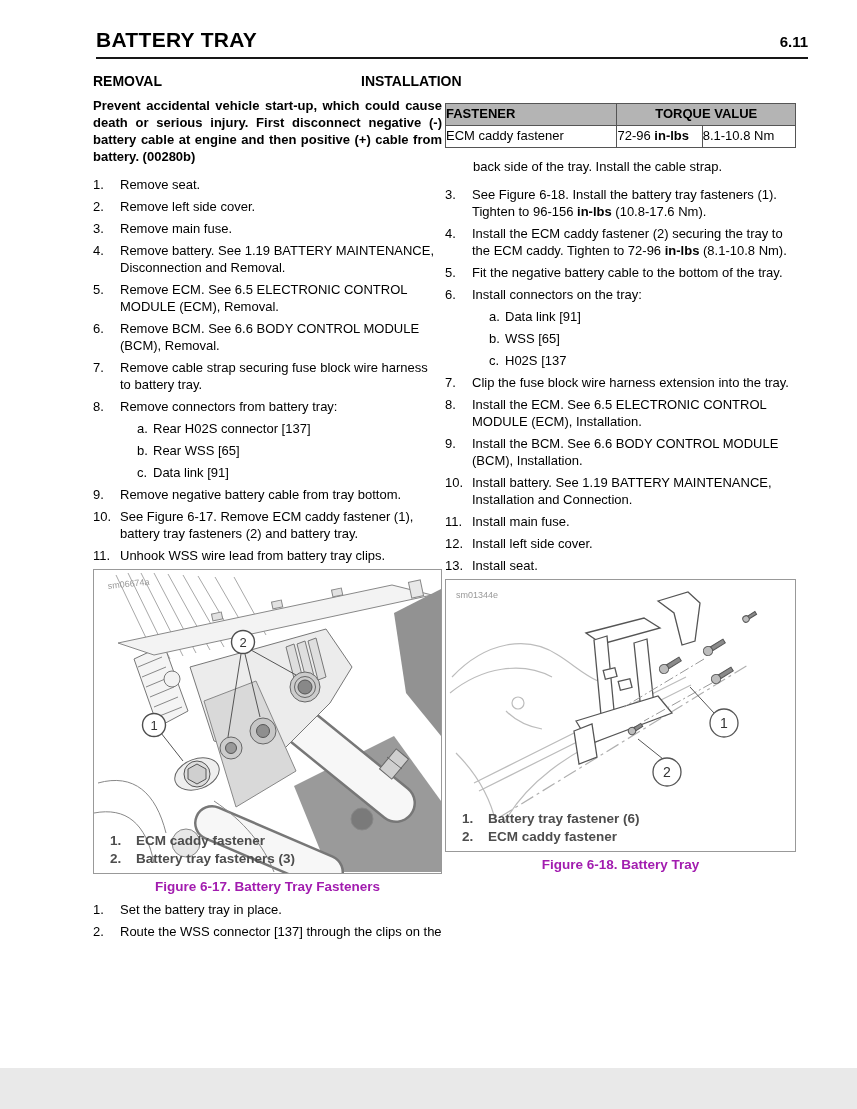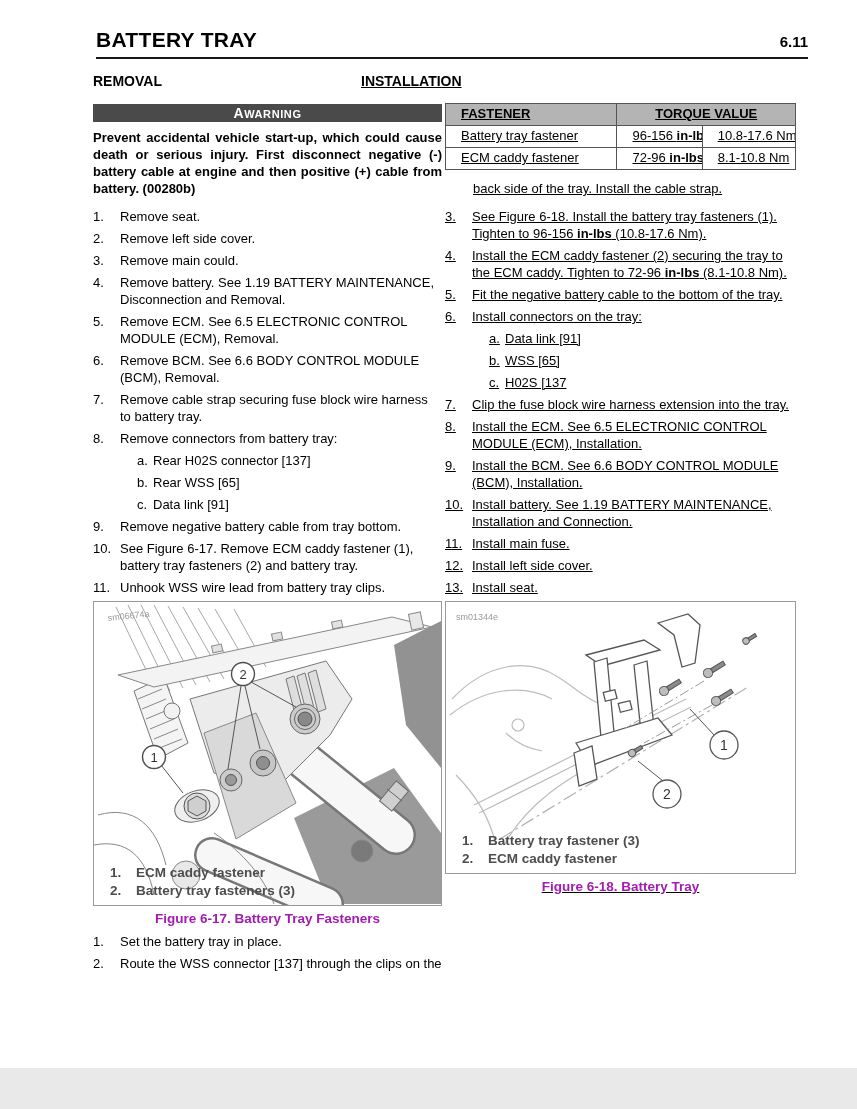--- a/index.html
+++ b/index.html
@@ -9,42 +9,42 @@
   
   .hdr{position:absolute;left:96px;top:28px;width:712px;border-bottom:2px solid #161616;
        padding-bottom:5px;display:flex;justify-content:space-between;align-items:flex-end;}
   .hdr h1{margin:0;font-size:21px;font-weight:bold;letter-spacing:.3px;}
   .hdr .sec{font-size:15px;font-weight:bold;padding-bottom:2px;}
 
   
   .cols{position:absolute;left:93px;top:70px;width:717px;display:flex;gap:3px;
         font-size:13px;line-height:17px;}
   .col-l{width:349px;flex:none;}
-  .col-r{width:351px;flex:none;text-decoration:underline;}
+  .col-r{width:351px;flex:none;}
   h2.colhead{font-size:14px;font-weight:bold;margin:3px 0 0 0;line-height:17px;}
   .col-r h2.colhead{position:relative;left:-84px;}
 
   
   .warnbar{background:#4a4a4a;color:#fff;text-align:center;margin-top:14px;height:18px;}
   .warnbar .wtxt{display:block;font-weight:bold;font-size:11px;line-height:18px;letter-spacing:.6px;}
   .warnbar .wtxt::first-letter{font-size:14px;}
   .warntext{font-weight:bold;text-align:justify;margin:7px 0 0 0;}
 
   
   .steps{margin-top:11px;}
   .step{display:flex;margin-bottom:5px;}
   .step .num{width:27px;flex:none;}
   .step .txt{flex:1;}
   .subs{margin-top:5px;}
   .sub{display:flex;margin-left:44px;margin-bottom:5px;}
   .sub .num{width:16px;flex:none;}
 
   
   table.torque{width:100%;border-collapse:collapse;margin-top:13px;table-layout:fixed;}
-  table.torque th,table.torque td{border:1px solid #555;padding:1px 15px 3px;font-size:13px;
+  table.torque th,table.torque td{border:1px solid #555;padding:1px 0 3px;font-size:13px;
       overflow:hidden;white-space:nowrap;}
   table.torque th{background:#b4b4b4;text-align:left;}
   table.torque th.c23{text-align:center;}
   table.torque col.c1{width:171px;} table.torque col.c2{width:85px;} table.torque col.c3{width:93px;}
   .cont{margin:10px 0 0 28px;}
 
   
   .figbox{position:relative;border:1px solid #999;background:#fff;}
   .fig1{height:303px;margin-top:1px;}
   .fig2{height:271px;margin-top:3px;}
@@ -69,23 +69,20 @@
   <div class="hdr">
     <h1>BATTERY TRAY</h1>
     <div class="sec">6.11</div>
   </div>
 
   <div class="cols">
 
     <div class="col-l">
       <h2 class="colhead">REMOVAL</h2>
 
-      <div class="warnbar">
-        <span class="wtxt">AWARNING</span>
-      </div>
       <p class="warntext">Prevent accidental vehicle start-up, which could cause death or serious injury. First disconnect negative (-) battery cable at engine and then positive (+) cable from battery. (00280b)</p>
 
       <div class="steps">
 
       <div class="step-block">
             <div class="step">
               <span class="num">1.</span>
               <span class="txt">Remove seat.</span>
             </div>
 
@@ -93,21 +90,21 @@
           <div class="step-block">
             <div class="step">
               <span class="num">2.</span>
               <span class="txt">Remove left side cover.</span>
             </div>
 
           </div>
           <div class="step-block">
             <div class="step">
               <span class="num">3.</span>
-              <span class="txt">Remove main could.</span>
+              <span class="txt">Remove main fuse.</span>
             </div>
 
           </div>
           <div class="step-block">
             <div class="step">
               <span class="num">4.</span>
               <span class="txt">Remove battery. See 1.19 BATTERY MAINTENANCE, Disconnection and Removal.</span>
             </div>
 
           </div>
@@ -315,25 +312,20 @@
             <col class="c3">
           </colgroup>
         <thead>
           <tr>
             <th class="c1">FASTENER</th>
             <th class="c23" colspan="2">TORQUE VALUE</th>
           </tr>
         </thead>
         <tbody>
 
-        <tr>
-              <td>Battery tray fastener</td>
-              <td>96-156 <b>in-lbs</b></td>
-              <td>10.8-17.6 Nm</td>
-            </tr>
             <tr>
               <td>ECM caddy fastener</td>
               <td>72-96 <b>in-lbs</b></td>
               <td>8.1-10.8 Nm</td>
             </tr>
           </tbody>
       </table>
 
       <p class="cont">back side of the tray. Install the cable strap.</p>
 
@@ -499,21 +491,21 @@
             <line x1="217" y1="178" x2="192" y2="158" stroke="#555"></line>
             <circle cx="221" cy="191" r="14" fill="#ffffff" stroke="#555" stroke-width="1.3"></circle>
             <text x="221" y="196" text-anchor="middle" font-size="14" fill="#333">2</text>
           </g>
           <text x="10" y="17" font-size="9" fill="#999">sm01344e</text>
         </svg>
         <div class="figlegend">
 
         <div class="lrow">
               <span class="num">1.</span>
-              <span>Battery tray fastener (3)</span>
+              <span>Battery tray fastener (6)</span>
             </div>
             <div class="lrow">
               <span class="num">2.</span>
               <span>ECM caddy fastener</span>
             </div>
           </div>
       </div>
       <div class="figcaption">Figure 6-18. Battery Tray</div>
     </div>
   </div>

